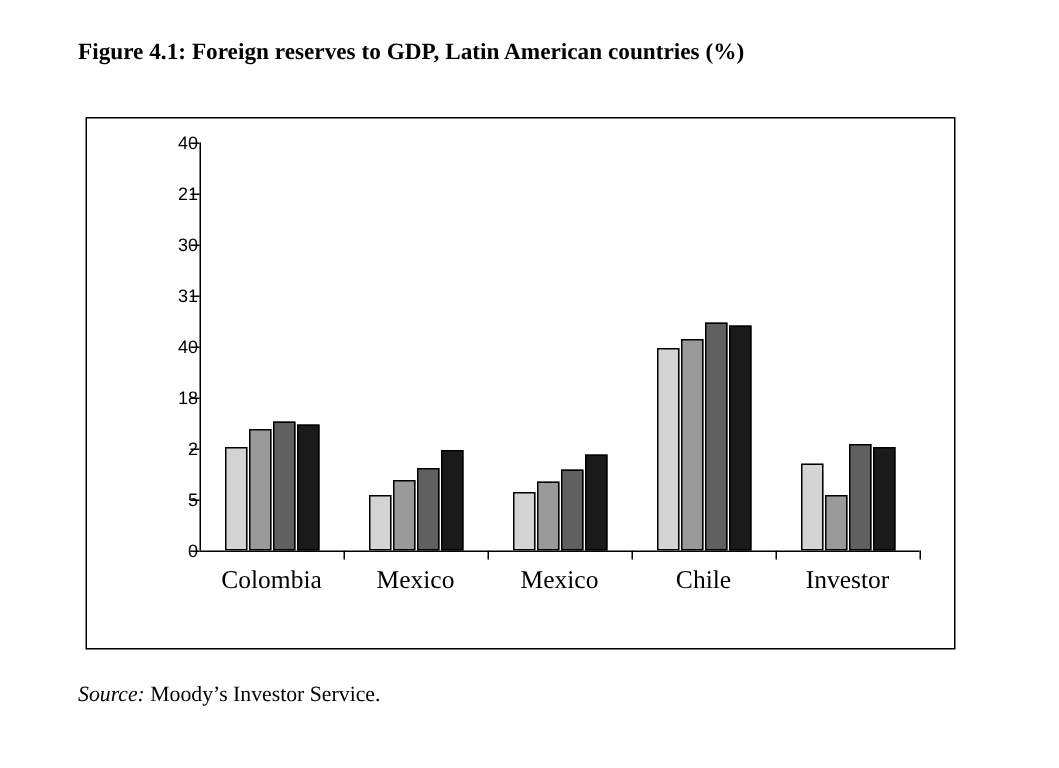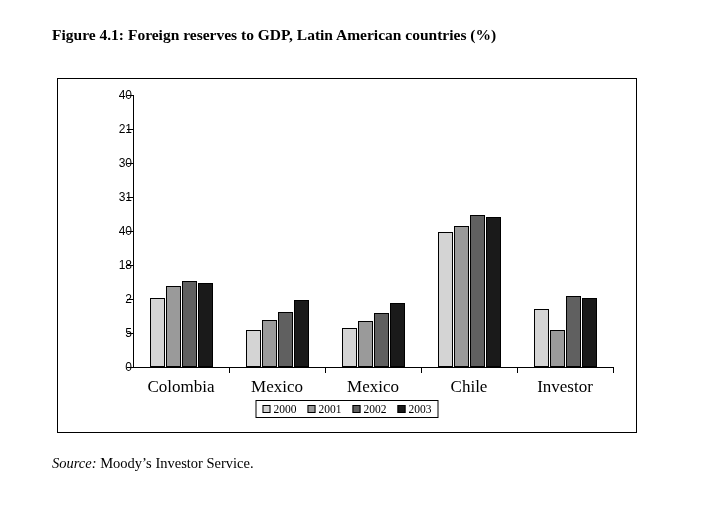--- a/index.html
+++ b/index.html
@@ -207,35 +207,17 @@
         <div class="bar" title="Chile 2000: 19.8" style="left: 304.5px; width: 15px; height: 134.64px; background: rgb(212, 212, 212);"></div>
         <div class="bar" title="Chile 2001: 20.7" style="left: 320.5px; width: 15px; height: 140.76px; background: rgb(154, 154, 154);"></div>
         <div class="bar" title="Chile 2002: 22.3" style="left: 336.5px; width: 15px; height: 151.64px; background: rgb(96, 96, 96);"></div>
         <div class="bar" title="Chile 2003: 22" style="left: 352.5px; width: 15px; height: 149.6px; background: rgb(26, 26, 26);"></div>
         <div class="bar" title="Argentina 2000: 8.6" style="left: 400.5px; width: 15px; height: 58.48px; background: rgb(212, 212, 212);"></div>
         <div class="bar" title="Argentina 2001: 5.4" style="left: 416.5px; width: 15px; height: 36.72px; background: rgb(154, 154, 154);"></div>
         <div class="bar" title="Argentina 2002: 10.5" style="left: 432.5px; width: 15px; height: 71.4px; background: rgb(96, 96, 96);"></div>
         <div class="bar" title="Argentina 2003: 10.2" style="left: 448.5px; width: 15px; height: 69.36px; background: rgb(26, 26, 26);"></div>
       </div>
   </div>
-  <div id="legend">
-      <div class="legend-item">
-        <span class="legend-swatch" style="background: rgb(212, 212, 212);"></span>
-        <span>2000</span>
-      </div>
-      <div class="legend-item">
-        <span class="legend-swatch" style="background: rgb(154, 154, 154);"></span>
-        <span>2001</span>
-      </div>
-      <div class="legend-item">
-        <span class="legend-swatch" style="background: rgb(96, 96, 96);"></span>
-        <span>2002</span>
-      </div>
-      <div class="legend-item">
-        <span class="legend-swatch" style="background: rgb(26, 26, 26);"></span>
-        <span>2003</span>
-      </div>
-    </div>
 </div>
 
 <div id="source-note">
   <span class="src-label">Source:</span><span> Moody’s Investor Service.</span>
 </div>
 
 </body></html>

